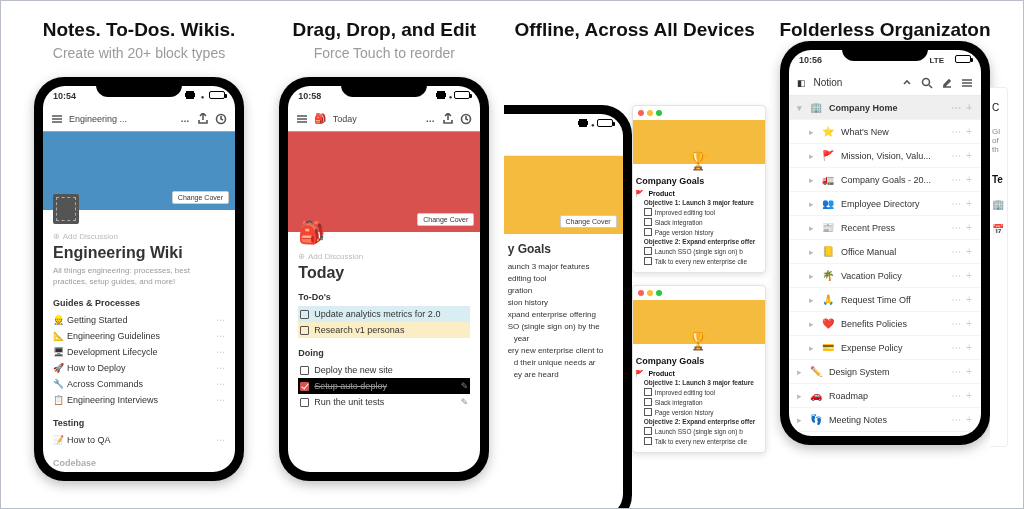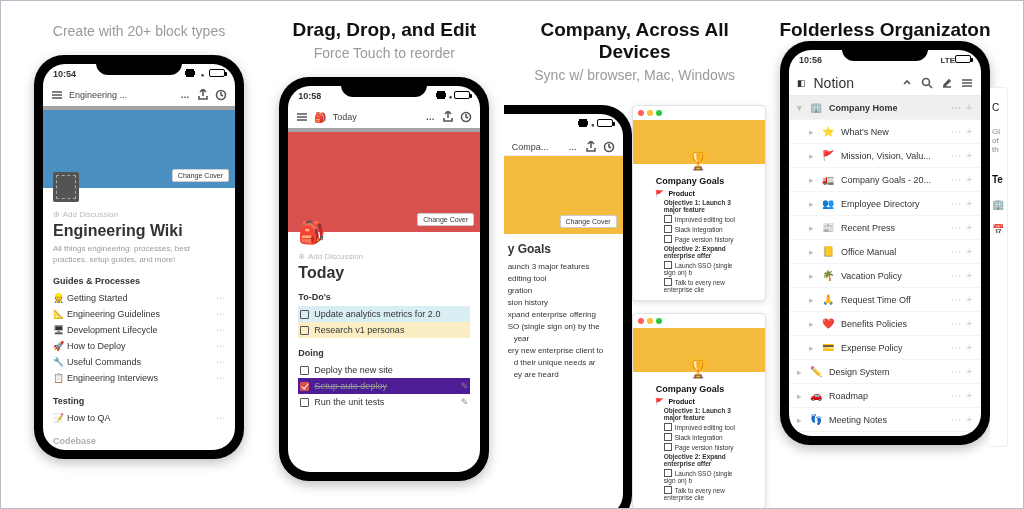--- a/index.html
+++ b/index.html
@@ -12,21 +12,21 @@
 .head2{font-size:14px;color:#9a9a9a;text-align:center;margin-top:4px;margin-bottom:16px}
 
 .phone{width:210px;height:404px;background:#000;border-radius:30px;padding:9px;position:relative;box-shadow:0 4px 12px rgba(0,0,0,.25)}
 .screen{background:#fff;width:100%;height:100%;border-radius:22px;overflow:hidden;position:relative;font-size:9px;color:#333}
 .notch{position:absolute;top:0;left:50%;transform:translateX(-50%);width:86px;height:20px;background:#000;border-bottom-left-radius:12px;border-bottom-right-radius:12px;z-index:5}
 .statusbar{height:20px;display:flex;justify-content:space-between;align-items:center;padding:0 10px;font-size:9px;font-weight:600}
 .sig{display:inline-block;width:12px;height:8px;background:linear-gradient(90deg,#000 0 100%);-webkit-mask:radial-gradient(circle,#000 70%,transparent 71%);border-radius:1px}
 .wifi::before{content:"\25CF";font-size:6px;margin:0 2px}
 .batt{display:inline-block;width:16px;height:8px;border:1px solid #000;border-radius:2px;position:relative}
 .batt::after{content:"";position:absolute;right:-3px;top:2px;width:2px;height:4px;background:#000;border-radius:0 1px 1px 0}
-.topbar{height:26px;border-bottom:4px solid #a3a3a3;display:flex;align-items:center;padding:0 8px;gap:6px}
+.topbar{height:26px;border-bottom:1px solid #a3a3a3;display:flex;align-items:center;padding:0 8px;gap:6px}
 .topbar .title{flex:1;font-size:9px;color:#444;white-space:nowrap;overflow:hidden;text-overflow:ellipsis}
 .ic{width:12px;height:12px;display:inline-flex;align-items:center;justify-content:center;color:#444}
 .ic svg{width:100%;height:100%}
 .dots::before{content:"\2026";font-weight:700}
 .share svg,.clock svg,.menu svg,.search svg,.compose svg,.caret svg{stroke:#555;fill:none;stroke-width:1.6}
 
 .cover1{height:78px;background:#4a90c3;position:relative}
 .covBtn{position:absolute;right:6px;bottom:6px;background:#fff;border:1px solid #ccc;padding:2px 5px;font-size:7px;border-radius:2px}
 .bookIcon{position:absolute;left:10px;bottom:-14px;width:26px;height:30px;background:#545454;border-radius:2px}
 .bookIcon::before{content:"";position:absolute;inset:3px;border:1px dashed #aaa;border-radius:1px}
@@ -43,66 +43,67 @@
 
 .cover2{height:100px;background:#d9514e;position:relative}
 .bagIcon{position:absolute;left:10px;bottom:-14px;font-size:22px}
 .body2{padding:20px 10px 0 10px}
 .chk{display:flex;align-items:center;gap:5px;padding:3px 2px;font-size:9px}
 .box{width:9px;height:9px;border:1.4px solid #555;border-radius:1px;flex:none;position:relative}
 .box.red{border-color:#d9514e;background:#d9514e}
 .box.red::after{content:"";position:absolute;left:2px;top:-1px;width:3px;height:6px;border:solid #fff;border-width:0 1.6px 1.6px 0;transform:rotate(40deg)}
 .chk.hl{background:#d9eef3}
 .chk.hl2{background:#fbeec4}
-.chk.pink{background:#4c1d95}
+.chk.pink{background:#000000}
 .chk .txt{flex:1}
 .chk .edit{color:#888}
 .strike{text-decoration:line-through;color:#999}
 
 .slot3{width:258px;position:relative}
 .halfphone{position:absolute;left:-6px;top:86px;width:128px;height:420px;background:#000;border-radius:0 30px 30px 0;padding:9px 9px 9px 0;overflow:hidden}
 .halfphone .screen{border-radius:0 22px 22px 0;font-size:8px}
 .hp-top{height:42px;border-bottom:1px solid #eee}
 .hp-hero{height:78px;background:#f4bb3e;position:relative}
 .hp-body{padding:6px 2px 0 4px}
 .hp-h{font-weight:700;font-size:12px;margin:2px 0 6px}
 .hp-line{font-size:8px;margin:3px 0;color:#333}
 .cardcol{position:absolute;right:-6px;top:86px;width:134px;display:flex;flex-direction:column;gap:12px}
 .doccard{background:#fff;border:1px solid #e3e3e3;border-radius:4px;box-shadow:0 2px 6px rgba(0,0,0,.12);font-size:7px;overflow:hidden}
 .mac{display:flex;gap:3px;padding:4px 5px}
 .mdot{width:6px;height:6px;border-radius:50%}
 .m-r{background:#ff5f57}.m-y{background:#febc2e}.m-g{background:#28c840}
 .docHero{height:44px;background:#f4bb3e;display:flex;align-items:flex-end;justify-content:center}
 .trophy{font-size:18px;margin-bottom:-8px}
-.docBody{padding:12px 23px 6px}
+.docBody{padding:12px 3px 6px}
 .docTitle{font-weight:700;font-size:9px}
 .flag{display:flex;gap:4px;font-size:7px;margin-top:4px}
 .flag b{font-weight:700}
 .mini{font-size:6.5px;color:#333;padding:1px 0 1px 8px}
 .mini.ck::before{content:"";display:inline-block;width:6px;height:6px;border:1px solid #555;margin-right:3px;vertical-align:-1px}
 
 .outline{padding:0 0 0 0}
 .orow{display:flex;align-items:center;padding:6px 8px;font-size:9px;border-bottom:1px solid #f4f4f4;gap:5px}
 .orow.active{background:#efefef;font-weight:600}
 .orow .car{width:8px;color:#bbb}
 .orow .emo{width:14px;font-size:10px}
 .orow .lbl{flex:1;white-space:nowrap;overflow:hidden;text-overflow:ellipsis}
 .orow .trail{color:#ccc;font-size:10px;letter-spacing:1px}
 .topbar4{height:26px;border-bottom:1px solid #eaeaea;display:flex;align-items:center;padding:0 8px;gap:8px}
-.topbar4 .lbl{flex:1;font-size:14px}
+.topbar4 .lbl{flex:1;font-size:10px}
 
 .peek{position:absolute;right:-18px;top:46px;width:18px;height:360px;background:#fff;border:1px solid #eee;border-left:none;border-radius:0 4px 4px 0}
 .peek span{display:block;font-size:10px;margin:14px 2px}
 </style>
 </head>
 <body>
 
 <div class="gallery">
 
 <div class="slot">
+  <div class="head1">Notes. To-Dos. Wikis.</div>
   <div class="head2">Create with 20+ block types</div>
   <div class="phone">
     <div class="notch"></div>
     <div class="screen">
       <div class="statusbar">
         <span>10:54</span>
         <span>
           <span class="sig"></span>
           <span class="wifi"></span>
           <span class="batt"></span>
@@ -153,21 +154,21 @@
                 <span class="lbl">Development Lifecycle</span>
                 <span class="more">⋯</span>
               </div>
               <div class="row">
                 <span class="emo">🚀</span>
                 <span class="lbl">How to Deploy</span>
                 <span class="more">⋯</span>
               </div>
               <div class="row">
                 <span class="emo">🔧</span>
-                <span class="lbl">Useful Commands</span>
+                <span class="lbl">Across Commands</span>
                 <span class="more">⋯</span>
               </div>
               <div class="row">
                 <span class="emo">📋</span>
                 <span class="lbl">Engineering Interviews</span>
                 <span class="more">⋯</span>
               </div>
             </div>
         <div class="sect">Testing</div>
         <div>
@@ -244,45 +245,29 @@
               <span class="box"></span>
               <span class="txt">Run the unit tests</span>
               <span class="edit">✎</span>
             </div>
       </div>
     </div>
   </div>
 </div>
 
 <div class="slot wide slot3">
-  <div class="head1">Company, Across All Devices</div>
-  <div class="head2">Sync w/ browser, Mac, Windows</div>
+  <div class="head1">Offline, Across All Devices</div>
 
   <div class="halfphone">
     <div class="screen">
       <div class="hp-top">
         <div class="statusbar">
               <span></span>
               <span><span class="sig"></span><span class="wifi"></span><span class="batt"></span></span>
             </div>
-        <div class="topbar" style="border:none">
-          <span class="title">Compa...</span>
-          <span class="ic dots"></span>
-          <span class="ic share">
-                <svg viewBox="0 0 12 12">
-                  <path d="M6 1v6M3 3l3-3 3 3M2 7v3h8V7"></path>
-                </svg>
-              </span>
-          <span class="ic clock">
-                <svg viewBox="0 0 12 12">
-                  <circle cx="6" cy="6" r="4.5"></circle>
-                  <path d="M6 3v3l2 1"></path>
-                </svg>
-              </span>
-        </div>
       </div>
       <div class="hp-hero">
         <div class="covBtn">Change Cover</div>
       </div>
       <div class="hp-body">
         <div class="hp-h">y Goals</div>
         <div class="hp-line">aunch 3 major features</div>
         <div class="hp-line">editing tool</div>
         <div class="hp-line">gration</div>
         <div class="hp-line">sion history</div>
@@ -348,21 +333,21 @@
   </div>
 </div>
 
 <div class="slot">
   <div class="head1">Folderless Organizaton</div>
   <div class="phone" style="position:relative">
     <div class="notch"></div>
     <div class="screen">
       <div class="statusbar">
         <span>10:56</span>
-        <span><span style="font-size:8px;margin-right:0">LTE</span><span class="batt"></span></span>
+        <span><span style="font-size:8px;margin-right:11px">LTE</span><span class="batt"></span></span>
       </div>
       <div class="topbar4">
         <span>◧</span>
         <span class="lbl">Notion</span>
         <span class="ic caret">
               <svg viewBox="0 0 12 12">
                 <path d="M3 7l3-3 3 3"></path>
               </svg>
             </span>
         <span class="ic search">

